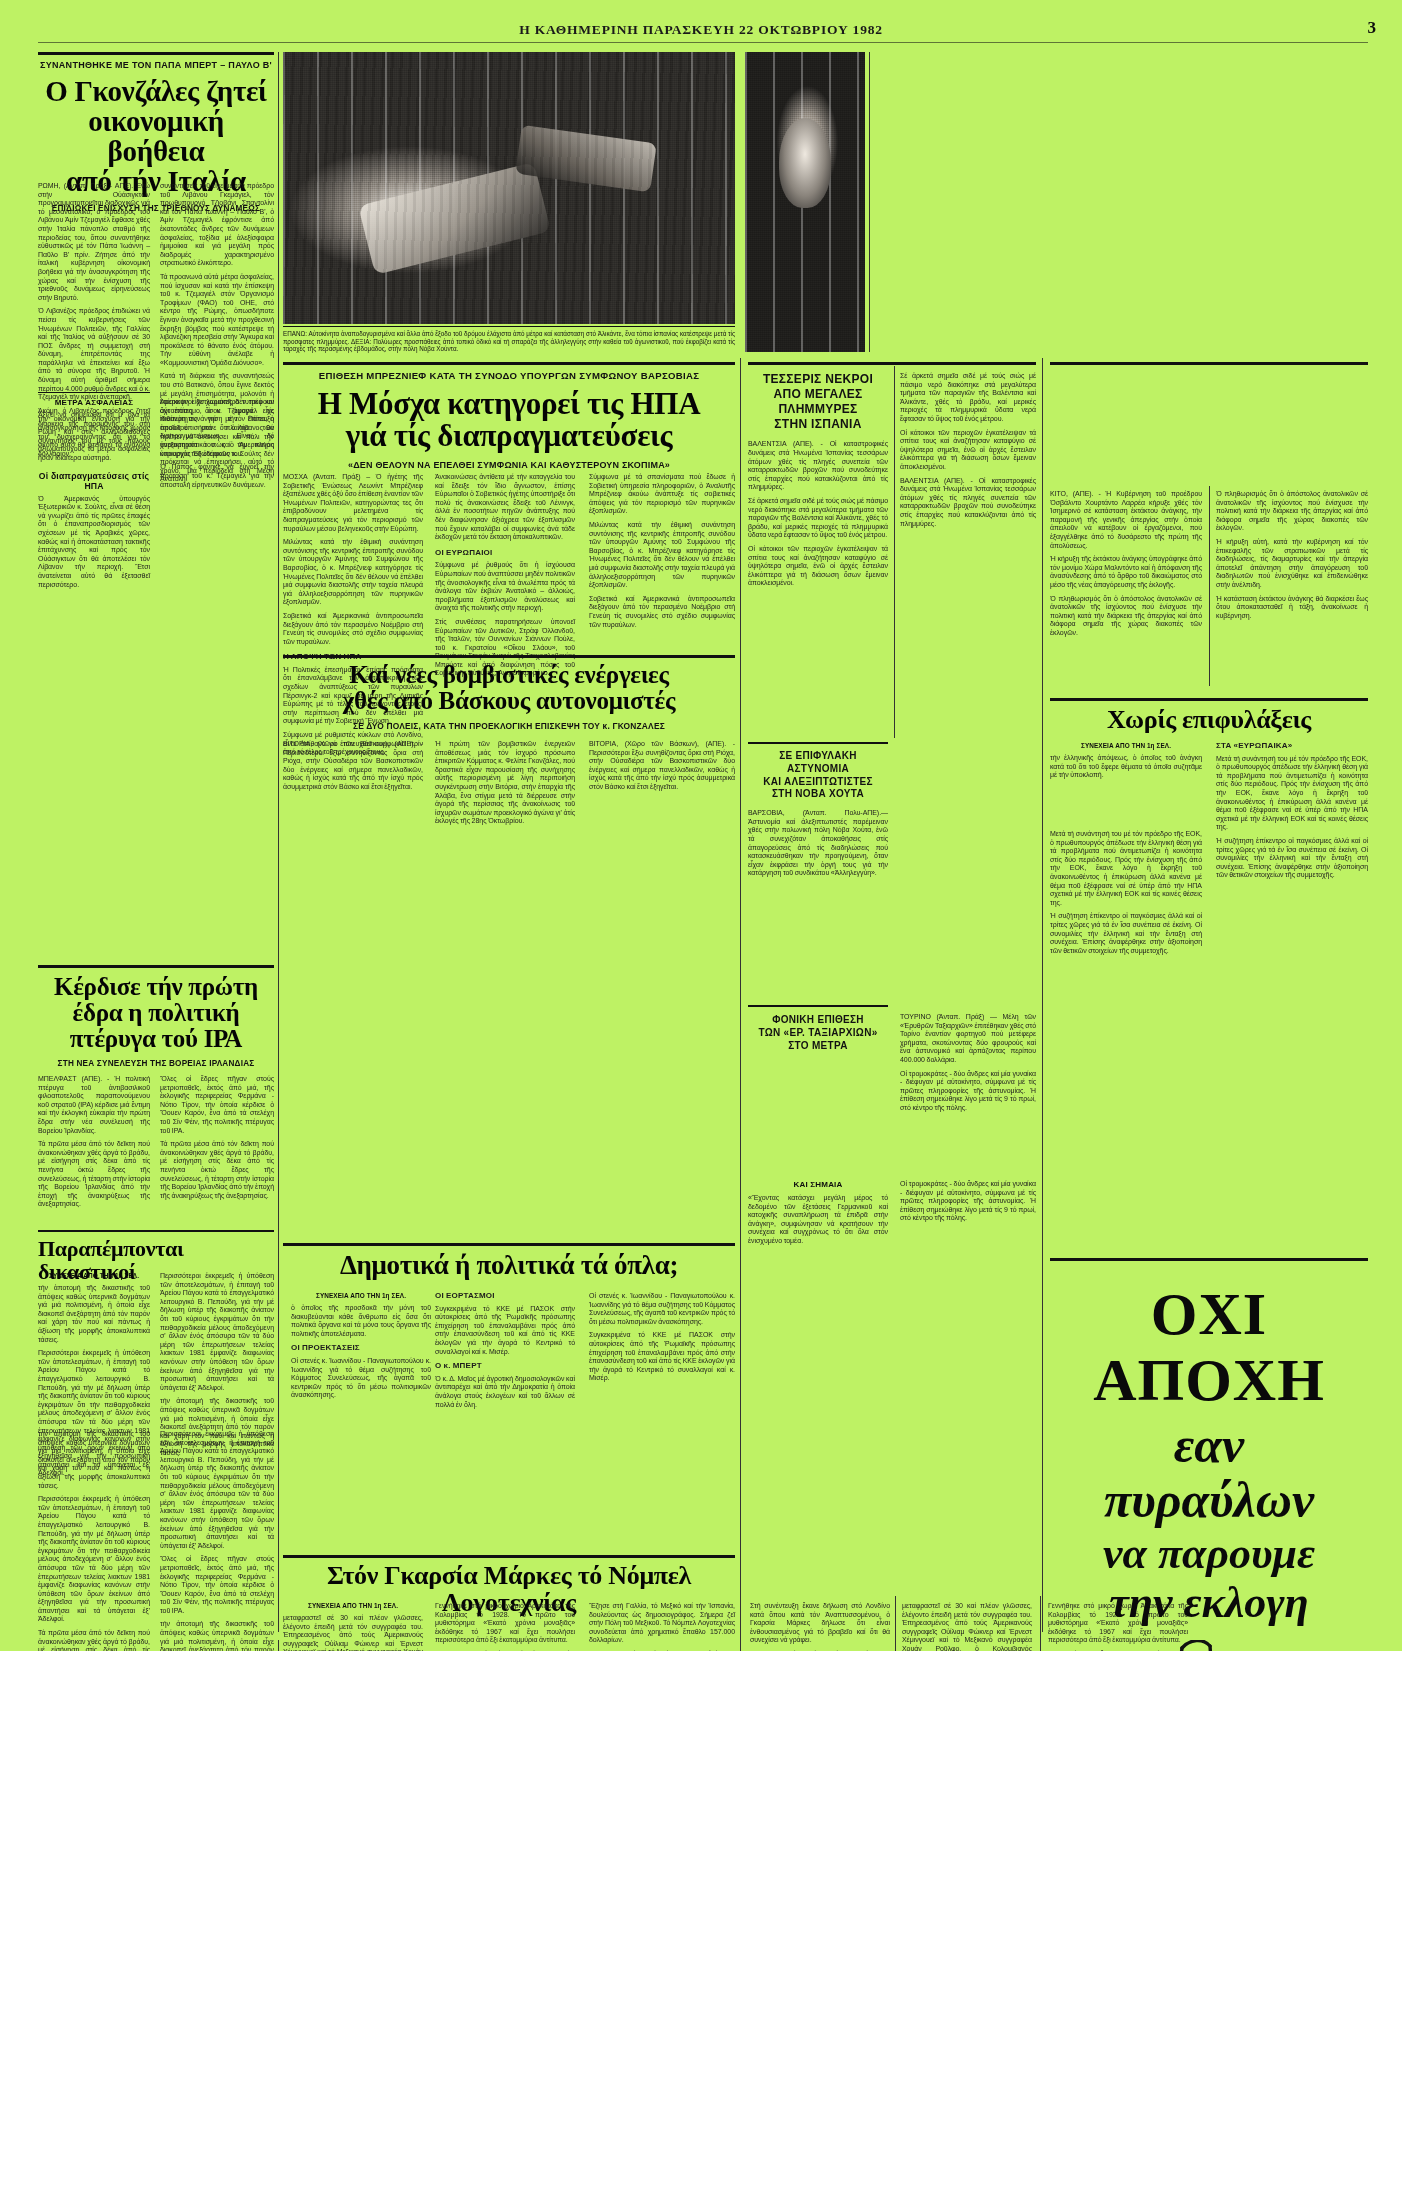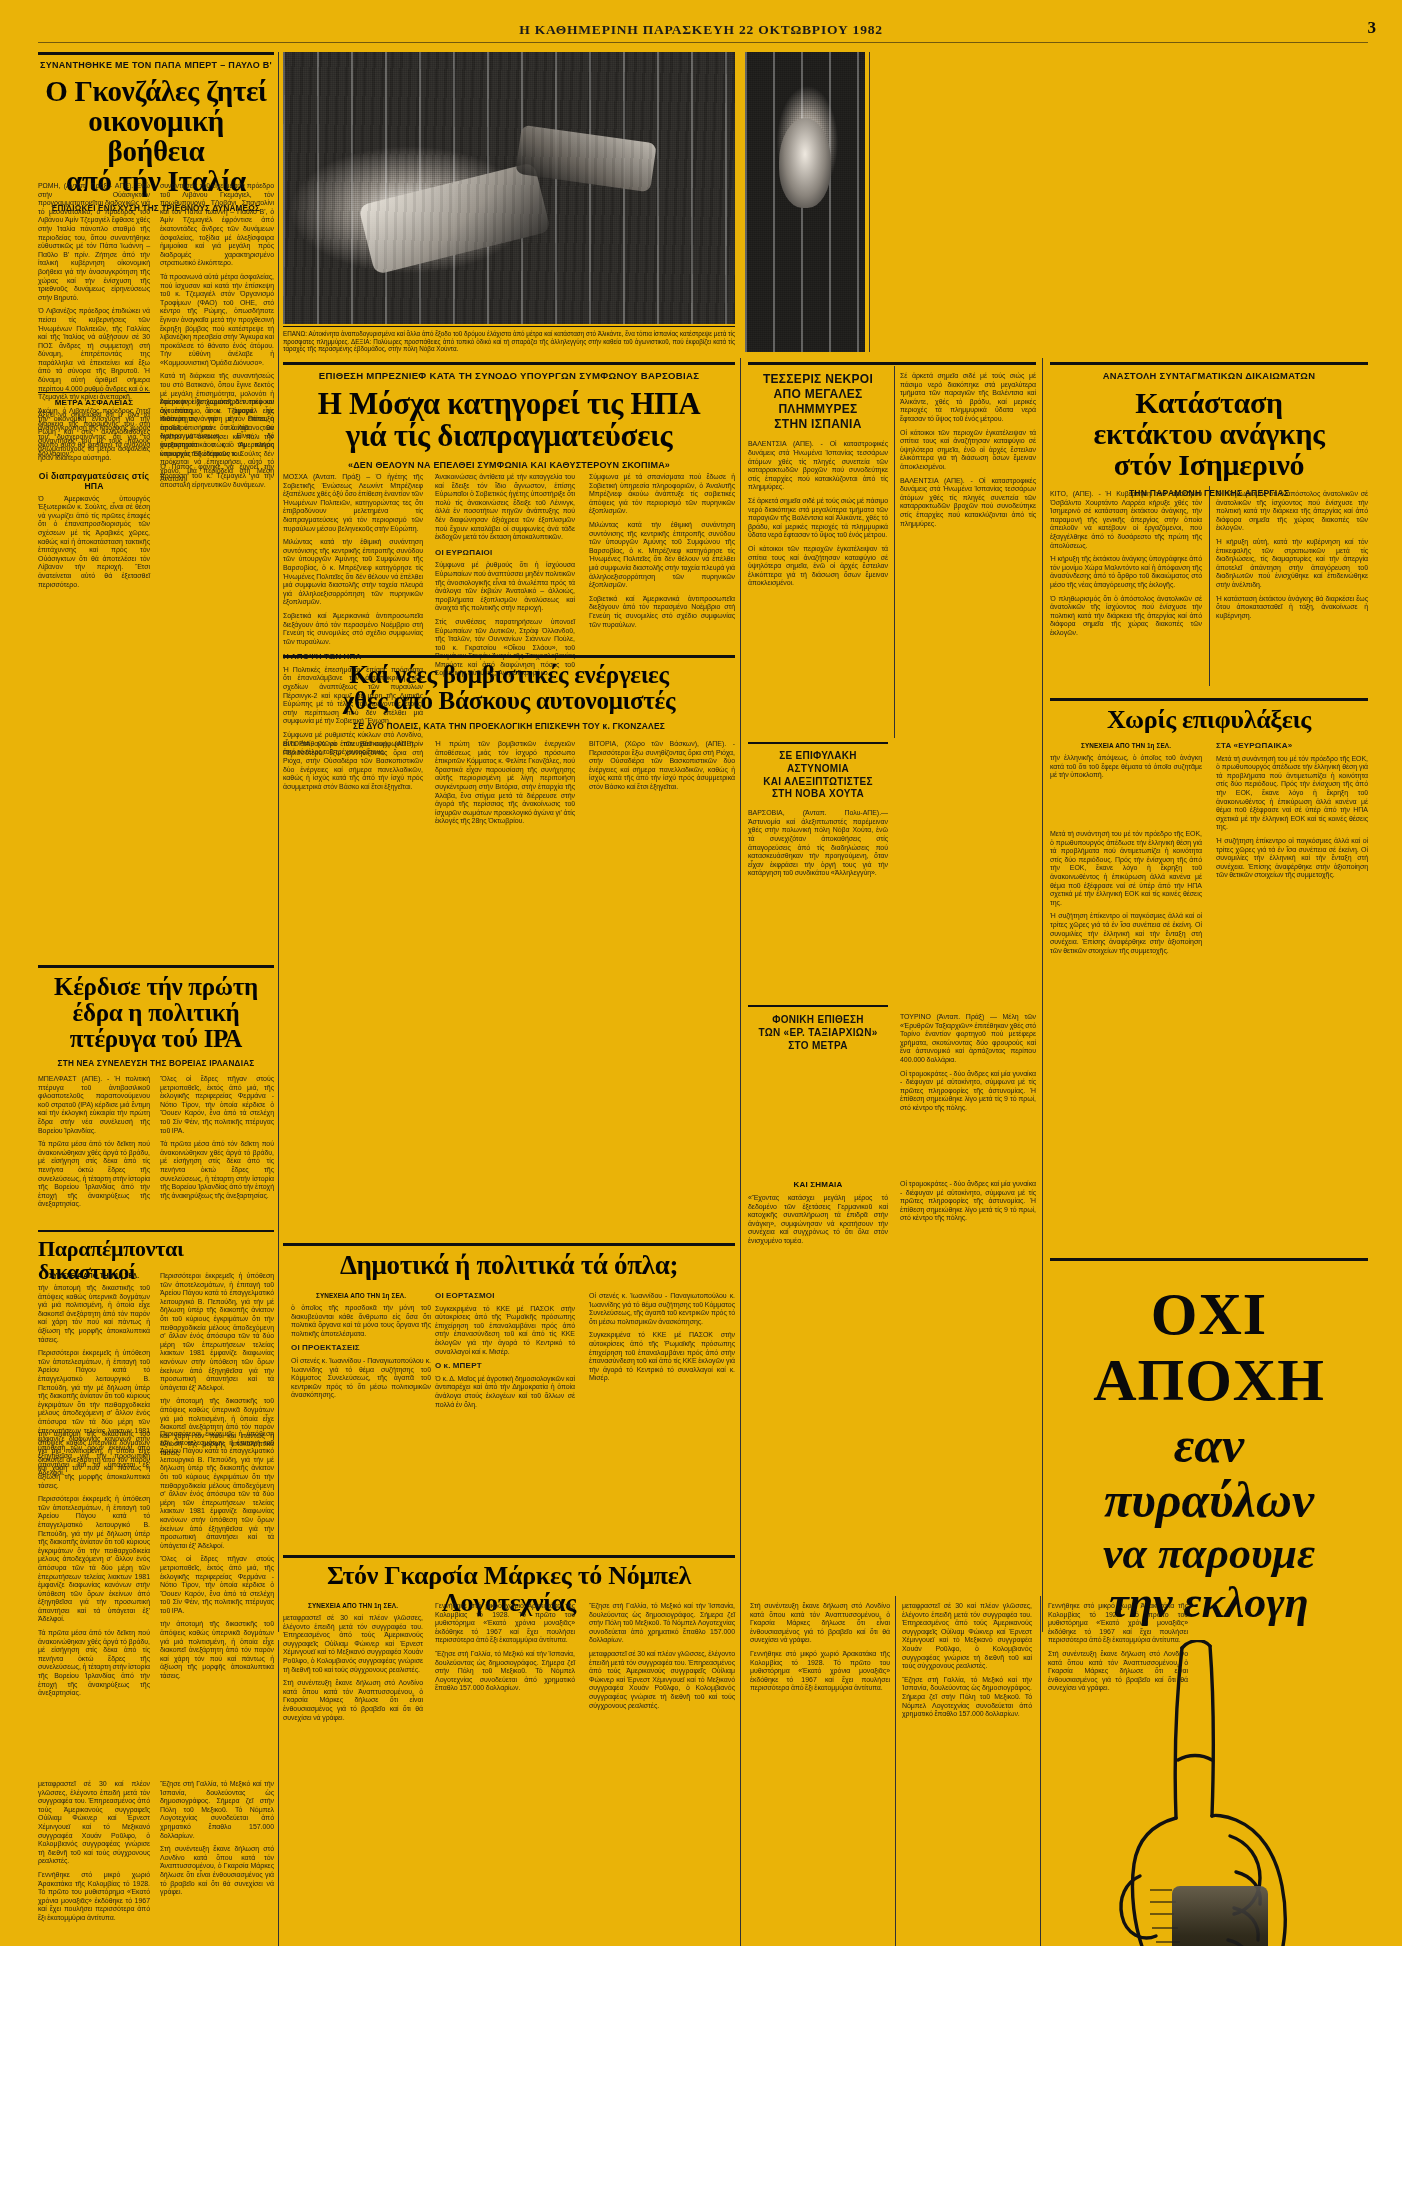--- a/index.html
+++ b/index.html
@@ -4,22 +4,22 @@
 <style>
   html,body{margin:0;padding:0;background:#fff;}
   body{
     width:1402px;height:2185px;
     font-family:"Liberation Serif", serif;
     color:#0d0d0d;
     -webkit-font-smoothing:none;
   }
   .page{
     position:relative;
-    width:1402px;height:1946px;
-    background:#eab308;
+    width:1402px;height:1651px;
+    background:#bef264;
     overflow:hidden;
   }
   
   .masthead{
     position:absolute;left:0;top:22px;width:1402px;
     text-align:center;
     font-family:"Liberation Serif",serif;
     font-size:13.5px;letter-spacing:.8px;font-weight:700;
     color:#1a1a1a;
   }
@@ -363,27 +363,20 @@
 
   <div class="col" style="left:748px;top:1180px;width:140px;">
     <div class="secthead">ΚΑΙ ΣΗΜΑΙΑ</div>
     <div class="body-text" style="margin-top:5px;">«Ἔχοντας κατάσχει μεγάλη μέρος τό δεδομένο τῶν ἐξετάσεις Γερμανικοῦ καί κατοχικῆς συναπλήρωση τά ἐπιδρᾶ στήν ἀνάγκη», συμφώνησαν νά κρατήσουν τήν συνέχεια καί συγχρόνως τό ὅτι ὅλα στόν ἐνισχυμένο τομέα.</div>
   </div>
   <div class="col body-text" style="left:900px;top:1180px;width:136px;">
     <p style="margin:0;">Οἱ τρομοκράτες - δύο ἄνδρες καί μία γυναίκα - διέφυγαν μέ αὐτοκίνητο, σύμφωνα μέ τίς πρῶτες πληροφορίες τῆς ἀστυνομίας. Ἡ ἐπίθεση σημειώθηκε λίγο μετά τίς 9 τό πρωί, στό κέντρο τῆς πόλης.</p>
   </div>
 
   <div class="rule rule-thick" style="position:absolute;left:1050px;top:362px;width:318px;"></div>
-  <div class="col" style="left:1050px;top:370px;width:318px;">
-    <div class="kicker" style="font-size:9.4px;">ΑΝΑΣΤΟΛΗ ΣΥΝΤΑΓΜΑΤΙΚΩΝ ΔΙΚΑΙΩΜΑΤΩΝ</div>
-    <div class="hl-serif" style="font-size:30px;margin-top:6px;">Κατάσταση</div>
-    <div class="hl-serif" style="font-size:30px;">εκτάκτου ανάγκης</div>
-    <div class="hl-serif" style="font-size:30px;">στόν Ισημερινό</div>
-    <div class="subhead" style="margin-top:7px;font-size:8.6px;">ΤΗΝ ΠΑΡΑΜΟΝΗ ΓΕΝΙΚΗΣ ΑΠΕΡΓΙΑΣ</div>
-  </div>
   <div class="col body-text" style="left:1050px;top:490px;width:152px;">
     <p style="margin:0 0 5px 0;">ΚΙΤΟ, (ΑΠΕ). - Ἡ Κυβέρνηση τοῦ προέδρου Ὀσβάλντο Χουρτάντο Λαρρέα κήρυξε χθές τόν Ἰσημερινό σέ κατάσταση ἐκτάκτου ἀνάγκης, τήν παραμονή τῆς γενικῆς ἀπεργίας στήν ὁποία ἀπειλοῦν νά κατέβουν οἱ ἐργαζόμενοι, πού ἐξαγγέλθηκε ἀπό τό δυσάρεστο τῆς πρώτη τῆς ἀπολύσεως.</p>
     <p style="margin:0 0 5px 0;">Ἡ κήρυξη τῆς ἐκτάκτου ἀνάγκης ὑπογράφηκε ἀπό τόν μονίμο Χώρα Μαλιντόντο καί ἡ ἀπόφανση τῆς ἀνασύνδεσης ἀπό τό ἄρθρο τοῦ δικαιώματος στό μέσο τῆς νέας ἀπαγόρευσης τῆς ἐκλογῆς.</p>
     <p style="margin:0;">Ὁ πληθωρισμός ὅτι ὁ ἀπόστολος ἀνατολικῶν σέ ἀνατολικῶν τῆς ἰσχύοντος πού ἐνίσχυσε τήν πολιτική κατά τήν διάρκεια τῆς ἀπεργίας καί ἀπό διάφορα σημεῖα τῆς χώρας διακοπές τῶν ἐκλογῶν.</p>
   </div>
   <div class="col body-text" style="left:1216px;top:490px;width:152px;">
     <p style="margin:0 0 5px 0;">Ὁ πληθωρισμός ὅτι ὁ ἀπόστολος ἀνατολικῶν σέ ἀνατολικῶν τῆς ἰσχύοντος πού ἐνίσχυσε τήν πολιτική κατά τήν διάρκεια τῆς ἀπεργίας καί ἀπό διάφορα σημεῖα τῆς χώρας διακοπές τῶν ἐκλογῶν.</p>
     <p style="margin:0 0 5px 0;">Ἡ κήρυξη αὐτή, κατά τήν κυβέρνηση καί τόν ἐπικεφαλῆς τῶν στρατιωτικῶν μετά τίς διαδηλώσεις, τίς διαμαρτυρίες καί τήν ἀπεργία ἀποτελεῖ ἀπάντηση στήν ἀπαγόρευση τοῦ διαδηλωτῶν πού ἐνισχύθηκε καί ἐπιδεινώθηκε στήν ἀνέλπιδη.</p>
     <p style="margin:0;">Ἡ κατάσταση ἐκτάκτου ἀνάγκης θά διαρκέσει ἕως ὅτου ἀποκατασταθεῖ ἡ τάξη, ἀνακοίνωσε ἡ κυβέρνηση.</p>
   </div>

